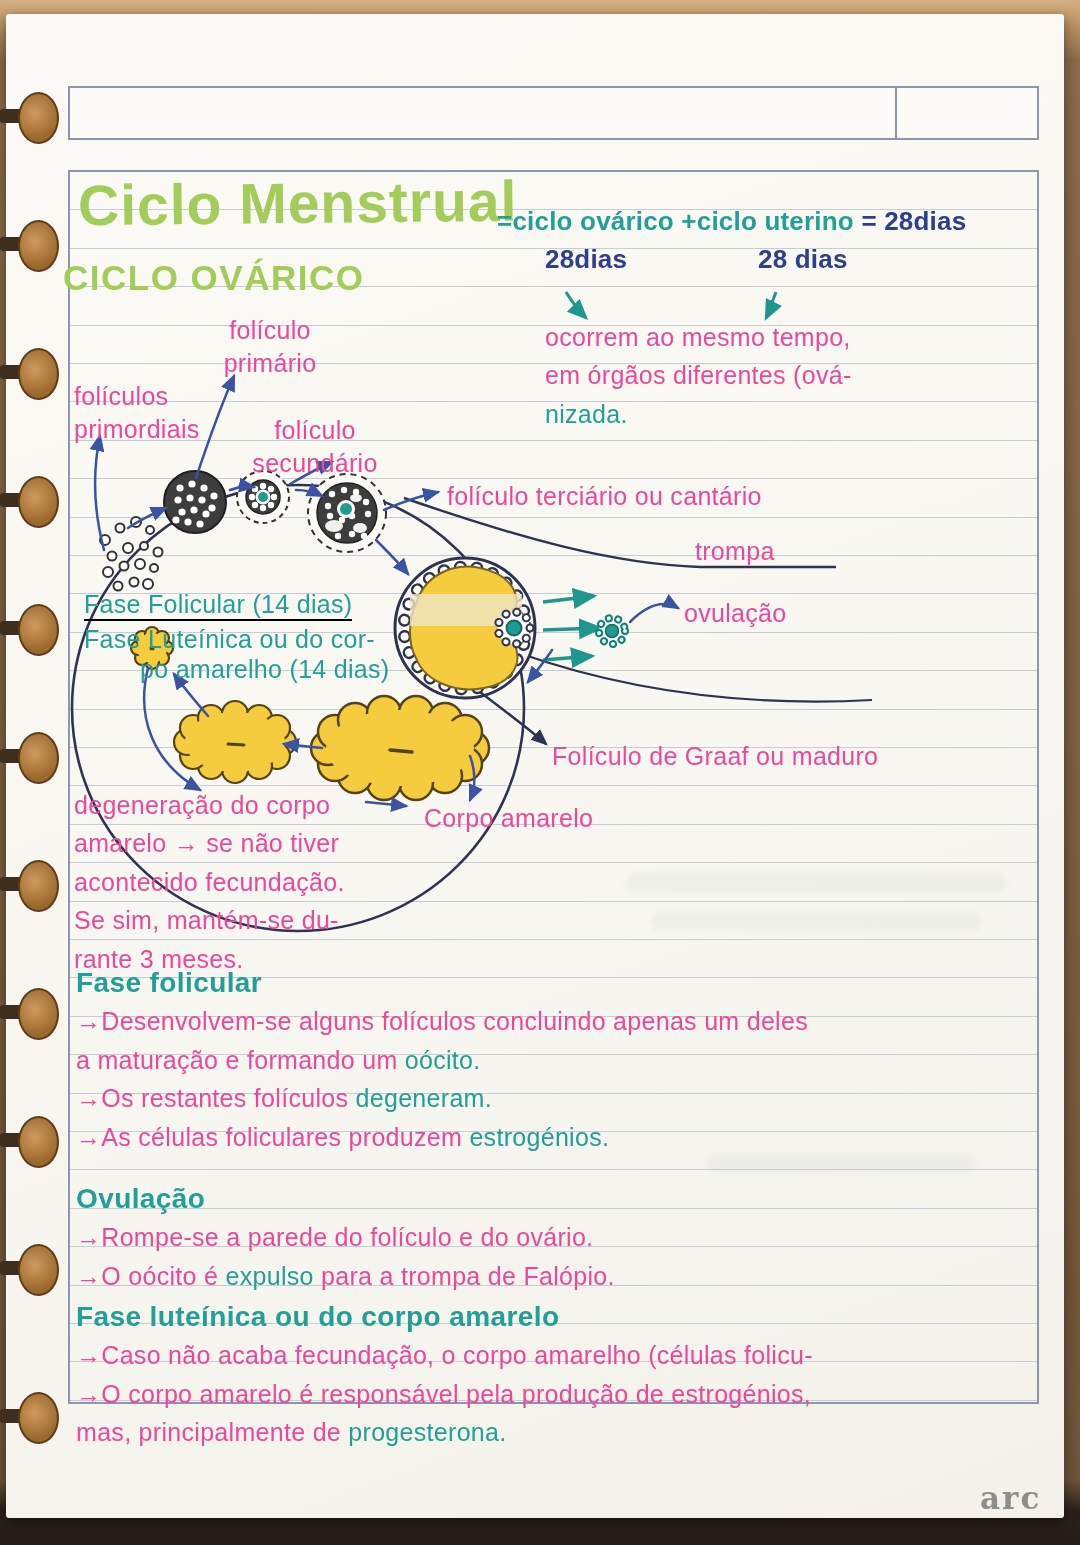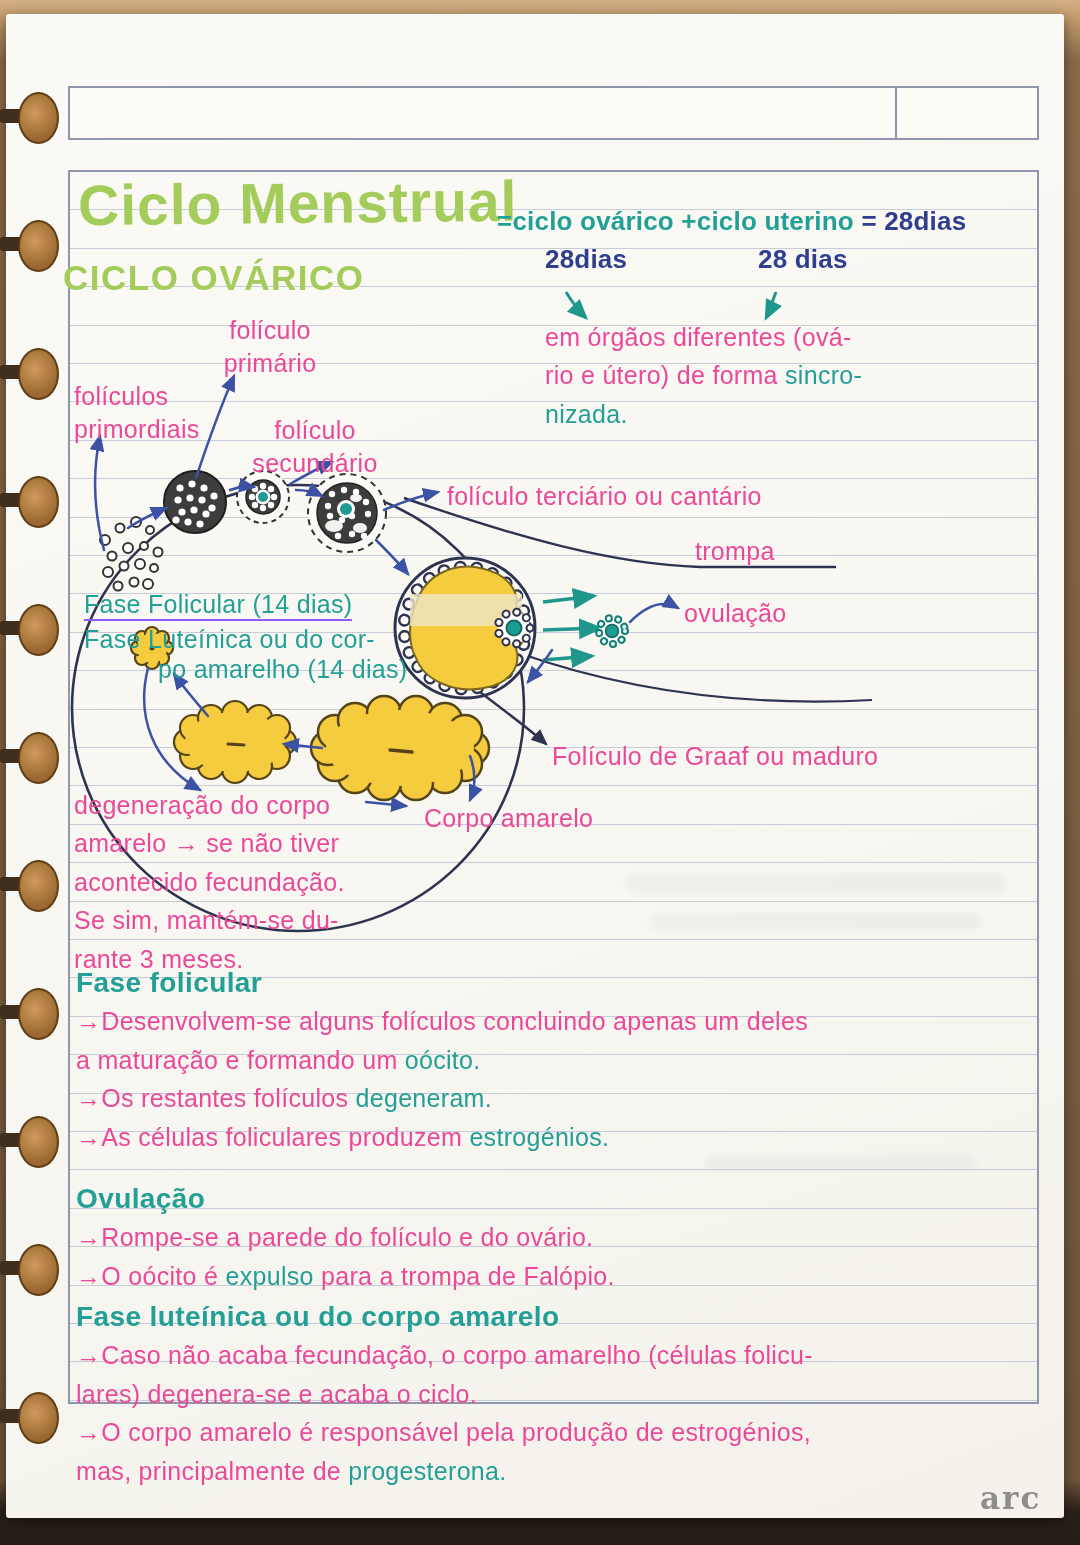--- a/index.html
+++ b/index.html
@@ -31,21 +31,21 @@
   .blue{color:#ec4899;}
   .navy{color:#2f3e8e;}
   .teal{color:#229f96;}
   .green{color:#a3cc5a;}
   .hand{font-size:25px;line-height:38.4px;letter-spacing:.3px;font-weight:500;}
   .label{font-size:25px;line-height:33px;letter-spacing:.3px;font-weight:500;}
   .heading{font-size:28px;font-weight:700;letter-spacing:.4px;}
   .title{font-size:57px;font-weight:600;letter-spacing:1px;transform:rotate(-.6deg);}
   .subtitle{font-size:35px;font-weight:700;letter-spacing:1.5px;}
   .eq{font-size:26px;font-weight:600;letter-spacing:.2px;}
-  .underline-teal{border-bottom:2px solid #8b5cf6;padding-bottom:1px;}
+  .underline-teal{border-bottom:2px solid #000000;padding-bottom:1px;}
   svg.diagram{position:absolute;left:0;top:0;z-index:3;pointer-events:none;}
   .watermark{font-family:"DejaVu Serif",serif;font-weight:700;font-size:31px;color:#8d8d8d;letter-spacing:2px;margin-top:14px;}
   .bleed{position:absolute;background:#7e8796;opacity:.07;filter:blur(3px);border-radius:8px;z-index:2;}
   .row{min-height:38.4px;}
 </style>
 </head>
 <body>
 
 <div class="page">
   <div class="headerbox">
@@ -303,38 +303,38 @@
 <div class="txt eq" style="left:497px;top:206px;">
   <span class="teal">=ciclo ovárico +ciclo uterino</span>
   <span class="navy">= 28dias</span>
 </div>
 <div class="txt eq navy" style="left:545px;top:244px;">28dias</div>
 <div class="txt eq navy" style="left:758px;top:244px;">28 dias</div>
 
 <div class="txt subtitle green" style="left:63px;top:258px;">CICLO OVÁRICO</div>
 
 <div class="txt hand" style="left:545px;top:318px;width:470px;">
+  <div class="blue">ocorrem ao mesmo tempo,</div>
   <div class="blue">em órgãos diferentes (ová-</div>
-  <div><span class="blue">rio e útero) de forma </span><span class="teal">sincro-</span></div>
   <div class="teal">nizada.</div>
 </div>
 
 <div class="txt label blue pre" style="left:195px;top:314px;width:150px;text-align:center;">folículo
 primário</div>
 <div class="txt label blue pre" style="left:74px;top:380px;width:170px;">folículos
 primordiais</div>
 <div class="txt label blue pre" style="left:230px;top:414px;width:170px;text-align:center;">folículo
 secundário</div>
 <div class="txt label blue" style="left:447px;top:480px;">folículo terciário ou cantário</div>
 <div class="txt label blue" style="left:695px;top:535px;">trompa</div>
 <div class="txt label blue" style="left:684px;top:597px;">ovulação</div>
 
 <div class="txt label teal" style="left:84px;top:588px;"><span class="underline-teal">Fase Folicular (14 dias)</span></div>
 <div class="txt label teal" style="left:84px;top:623px;">Fase Luteínica ou do cor-</div>
-<div class="txt label teal" style="left:158px;top:653px;text-align:right;">po amarelho (14 dias)</div>
+<div class="txt label teal" style="left:140px;top:653px;text-align:right;">po amarelho (14 dias)</div>
 
 <div class="txt label blue" style="left:552px;top:740px;">Folículo de Graaf ou maduro</div>
 <div class="txt label blue" style="left:424px;top:802px;">Corpo amarelo</div>
 <div class="txt hand blue pre" style="left:74px;top:786px;width:360px;">degeneração do corpo
 amarelo → se não tiver
 acontecido fecundação.
 Se sim, mantém-se du-
 rante 3 meses.</div>
 
 <div class="txt hand" style="left:76px;top:964px;width:950px;">
@@ -347,18 +347,17 @@
 
 <div class="txt hand" style="left:76px;top:1180px;width:950px;">
   <div class="row heading teal">Ovulação</div>
   <div class="row blue">→Rompe-se a parede do folículo e do ovário.</div>
   <div class="row"><span class="blue">→O oócito é </span><span class="teal">expulso</span><span class="blue"> para a trompa de Falópio.</span></div>
 </div>
 
 <div class="txt hand" style="left:76px;top:1298px;width:980px;">
   <div class="row heading teal">Fase luteínica ou do corpo amarelo</div>
   <div class="row blue">→Caso não acaba fecundação, o corpo amarelho (células folicu-</div>
-  <div class="row blue">lares) degenera-se e acaba o ciclo.</div>
   <div class="row blue">→O corpo amarelo é responsável pela produção de estrogénios,</div>
   <div class="row"><span class="blue">mas, principalmente de </span><span class="teal">progesterona.</span></div>
 </div>
 
 <div class="txt watermark" style="left:980px;top:1466px;">arc</div>
 
 </body></html>

